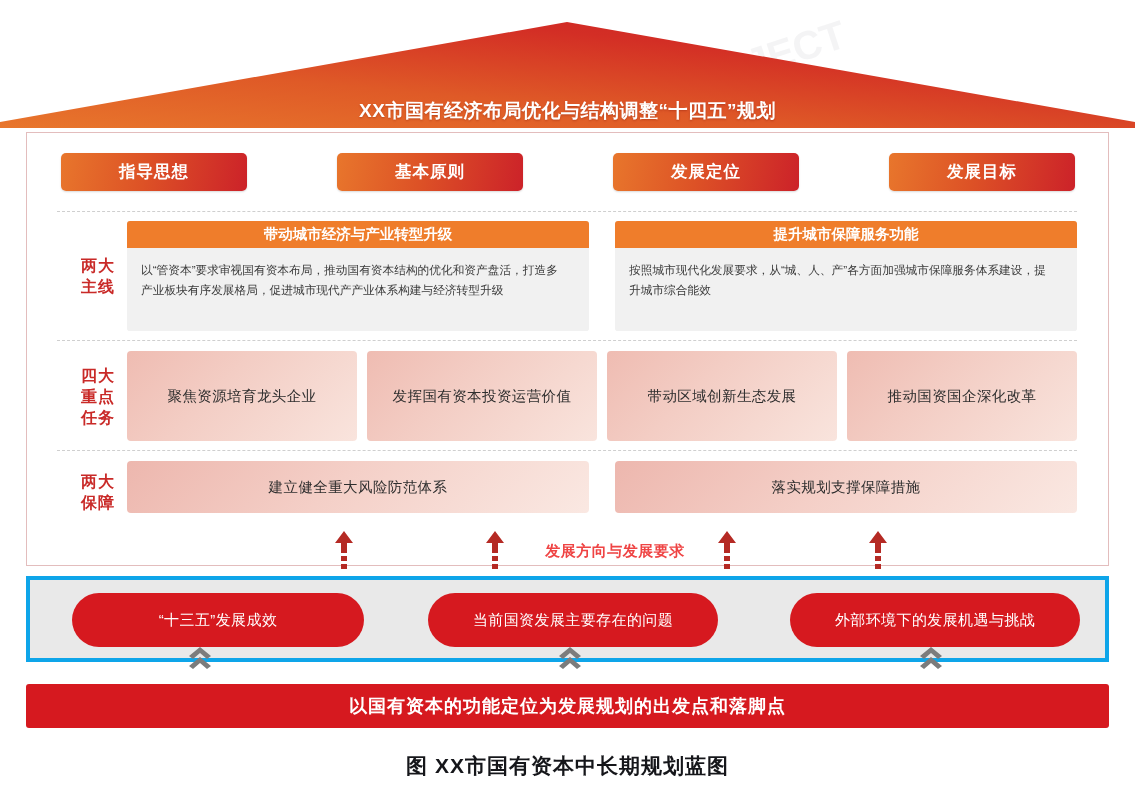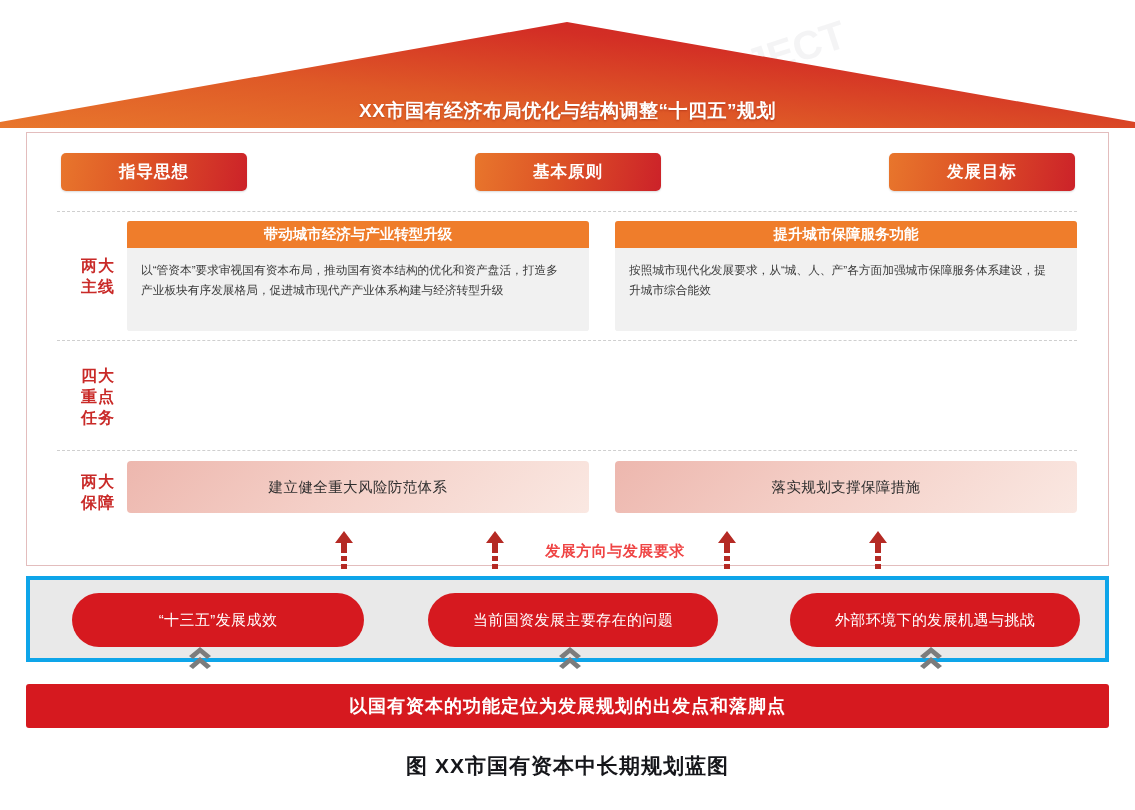--- a/index.html
+++ b/index.html
@@ -179,20 +179,21 @@
       <polygon points="567,0 1135,100 1135,106 0,106 0,100" fill="url(#roofGrad)"></polygon>
     </svg>
     <div class="roof-title">XX市国有经济布局优化与结构调整“十四五”规划</div>
   </div>
 
   <div class="card">
 
     <div class="pill-row">
       <div class="pill">指导思想</div>
       <div class="pill">基本原则</div>
+      <div class="pill">发展定位</div>
       <div class="pill">发展目标</div>
     </div>
 
     <div class="dashed d1"></div>
     <div class="dashed d2"></div>
     <div class="dashed d3"></div>
 
     <div class="row-label" style="top:122px;">
       <div>两大</div>
       <div>主线</div>
@@ -208,20 +209,26 @@
         <div class="line-body">按照城市现代化发展要求，从“城、人、产”各方面加强城市保障服务体系建设，提升城市综合能效</div>
       </div>
     </div>
 
     <div class="row-label" style="top:232px;">
       <div>四大</div>
       <div>重点</div>
       <div>任务</div>
     </div>
 
+    <div class="sec-tasks">
+      <div class="task-box">聚焦资源培育龙头企业</div>
+      <div class="task-box">发挥国有资本投资运营价值</div>
+      <div class="task-box">带动区域创新生态发展</div>
+      <div class="task-box">推动国资国企深化改革</div>
+    </div>
 
     <div class="row-label" style="top:338px;">
       <div>两大</div>
       <div>保障</div>
     </div>
 
     <div class="sec-guard">
       <div class="guard-box">建立健全重大风险防范体系</div>
       <div class="guard-box">落实规划支撑保障措施</div>
     </div>

